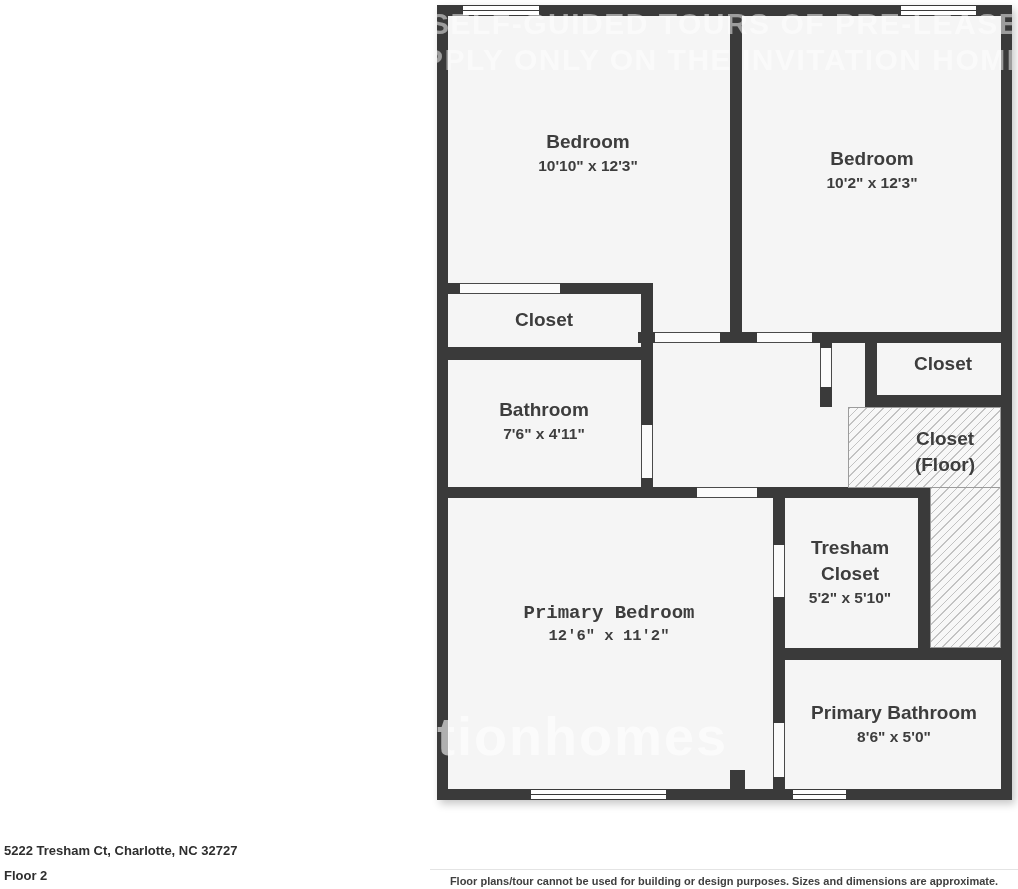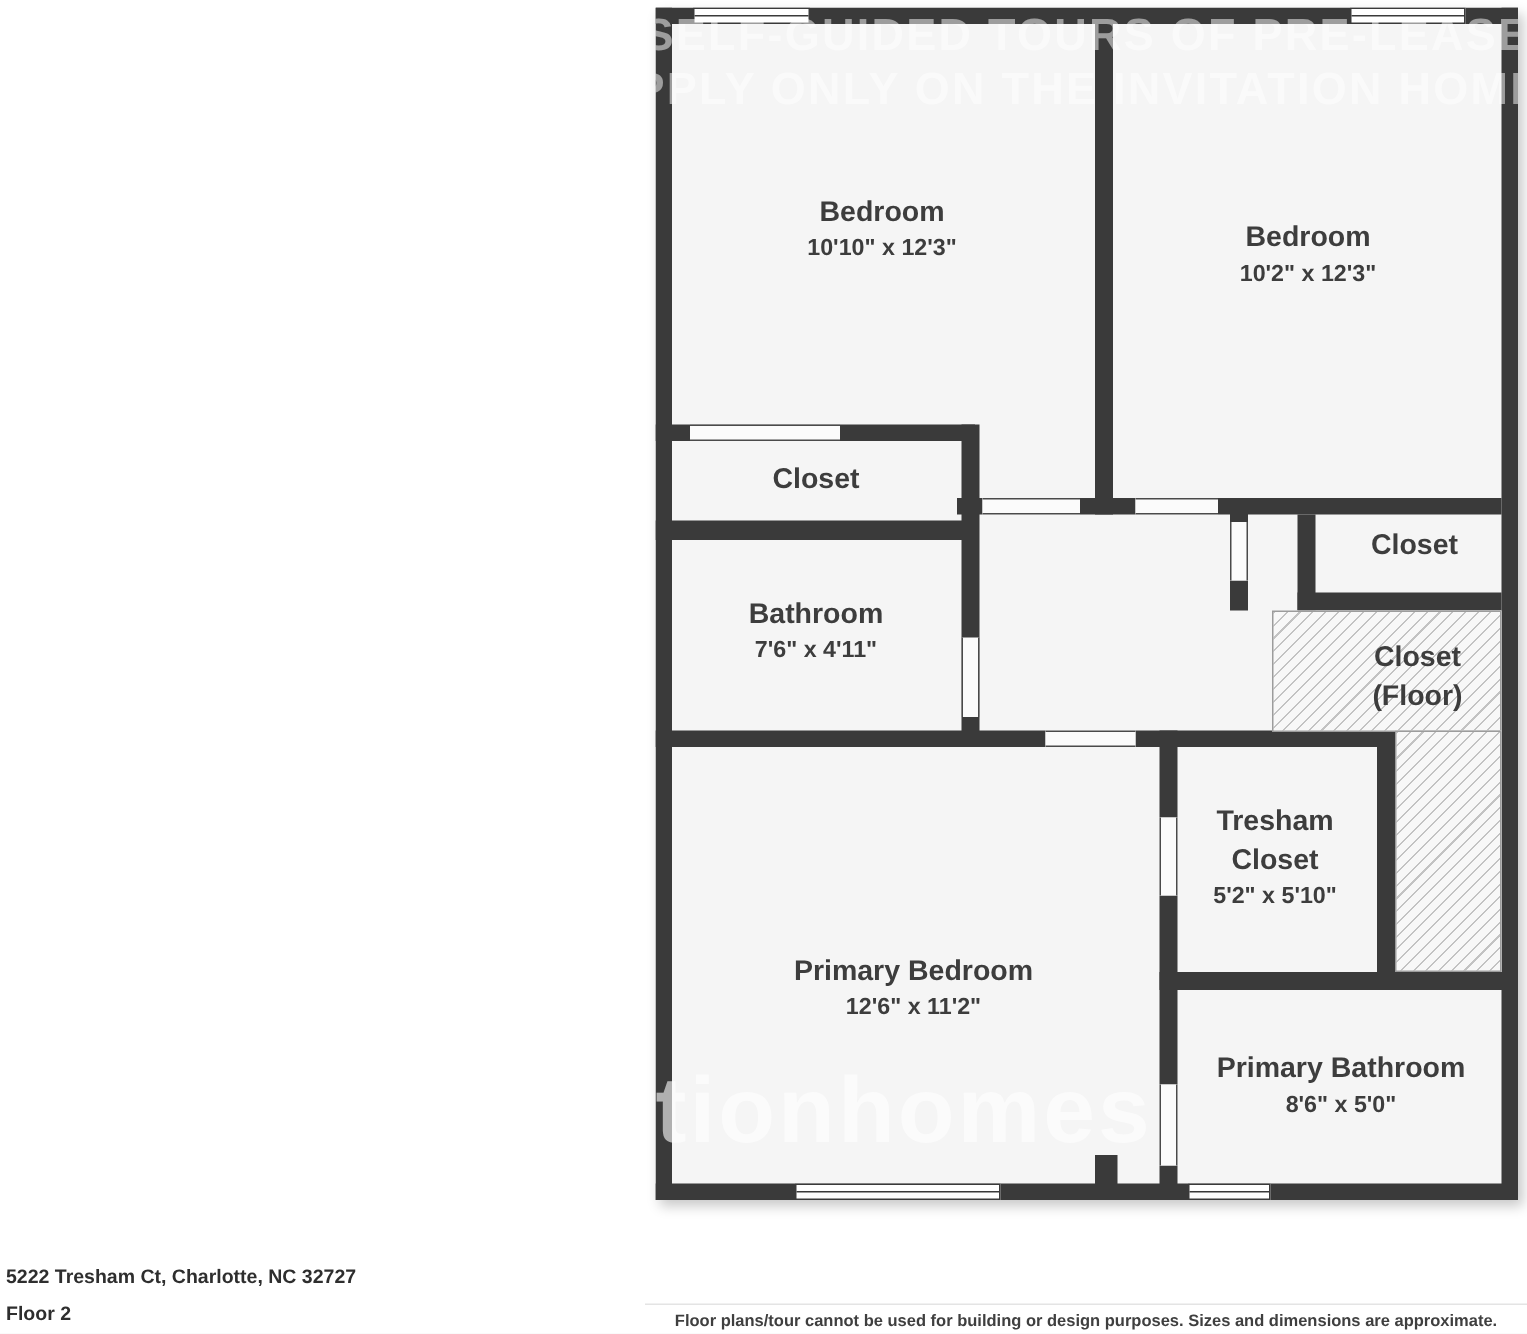--- a/index.html
+++ b/index.html
@@ -23,21 +23,21 @@
     border:1px solid #9c9c9c;box-sizing:border-box;
   }
   .room-label{
     position:absolute;transform:translateX(-50%);text-align:center;
     color:#3d3d3d;white-space:nowrap;
   }
   .room-name{font-size:19px;font-weight:700;line-height:26px;}
   .room-dims{font-size:15.5px;font-weight:700;line-height:21px;}
   .wm{position:absolute;color:rgba(255,255,255,0.5);font-weight:700;white-space:nowrap;z-index:5;}
   .wm-top{font-size:30px;letter-spacing:1.5px;}
-  .wm-logo{font-size:62px;letter-spacing:2px;color:rgba(255,255,255,0.6);}
+  .wm-logo{font-size:54px;letter-spacing:2px;color:rgba(255,255,255,0.6);}
   .footer-address{position:absolute;left:4px;top:843px;font-size:13px;font-weight:700;color:#2e2e2e;}
   .footer-floor{position:absolute;left:4px;top:868px;font-size:13px;font-weight:700;color:#2e2e2e;text-align:right;}
   .footer-rule{position:absolute;left:430px;top:869px;width:588px;height:1px;background:#e4e4e4;}
   .footer-disclaimer{
     position:absolute;left:430px;top:875px;width:588px;text-align:center;
     font-size:11px;font-weight:700;color:#3f3f3f;
   }
 </style>
 </head>
 <body>
@@ -127,21 +127,21 @@
   </div>
   <div class="room-label" style="left:508px;top:421px;">
     <div class="room-name">Closet</div>
     <div class="room-name">(Floor)</div>
   </div>
   <div class="room-label" style="left:413px;top:530px;">
     <div class="room-name">Tresham</div>
     <div class="room-name">Closet</div>
     <div class="room-dims">5'2" x 5'10"</div>
   </div>
-  <div class="room-label" style="left:172px;top:630px;">
+  <div class="room-label" style="left:172px;top:595px;font-family:Liberation Mono, monospace;">
     <div class="room-name">Primary Bedroom</div>
     <div class="room-dims">12'6" x 11'2"</div>
   </div>
   <div class="room-label" style="left:457px;top:695px;text-align:center;">
     <div class="room-name">Primary Bathroom</div>
     <div class="room-dims">8'6" x 5'0"</div>
   </div>
 
 </div>
 

